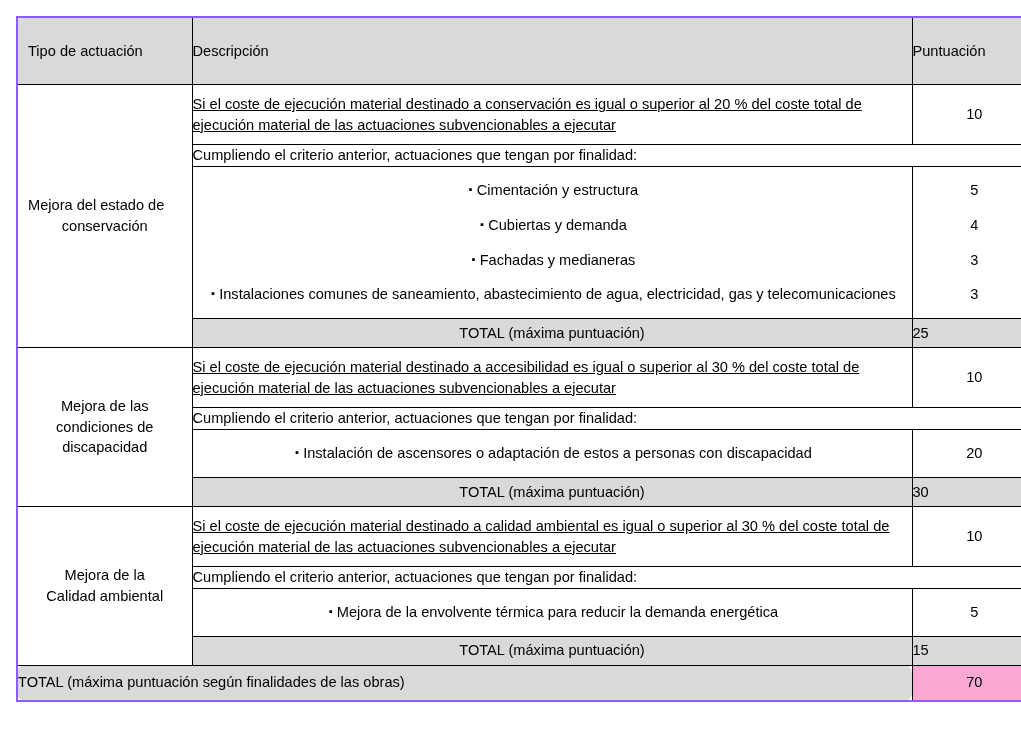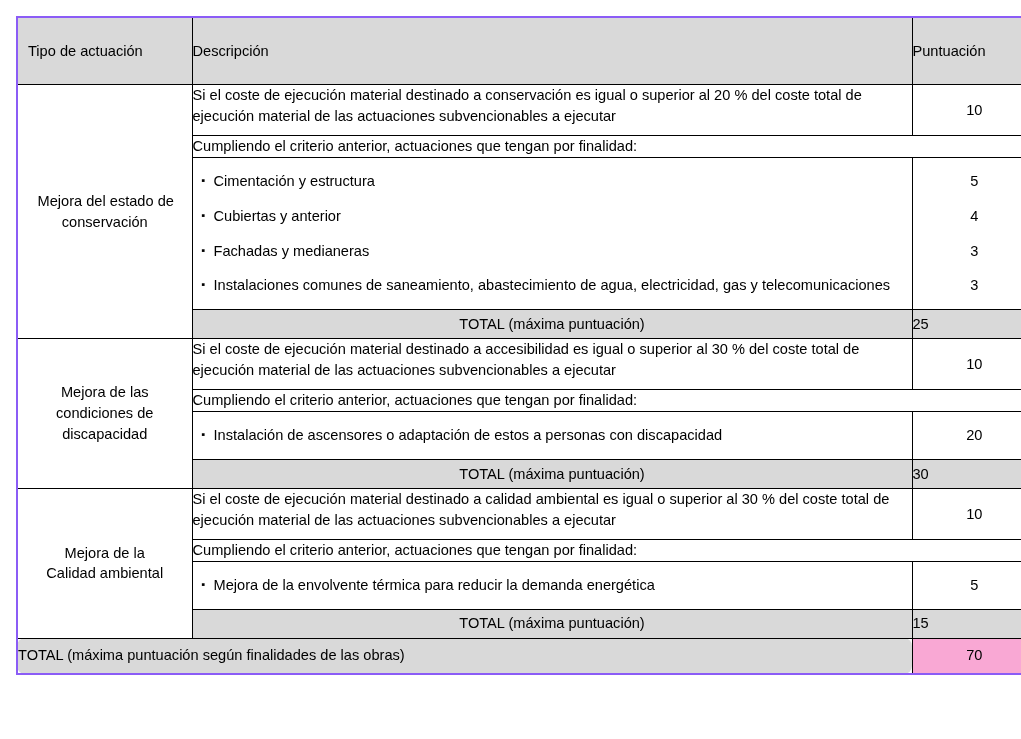--- a/index.html
+++ b/index.html
@@ -60,38 +60,39 @@
   .tipo-cell {
     font-weight: bold;
     font-size: 14.8px;
     text-align: center;
     vertical-align: middle;
     padding: 4px 6px;
     line-height: 1.45;
     background: #ffffff;
   }
   .tipo-cell .ln { display: block; white-space: nowrap; }
-  .tipo-cell.justify .ln:first-child { text-align: center; padding-left: 2px; }
+  .tipo-cell.justify .ln:first-child { text-align: left; padding-left: 10px; }
 
   
   .desc {
     text-align: left;
     padding: 7px 10px 7px 9px;
     vertical-align: middle;
   }
-  .desc.pad-tall { padding-bottom: 9px; }
+  .desc.pad-tall { padding-top: 9px; padding-bottom: 9px; text-decoration: underline; }
 
   .bullets {
     display: block;
     padding: 6px 10px 6px 9px;
   }
   .bullets .bitem {
     display: block;
     padding: 7px 0 7px 0;
     text-indent: 0;
+    text-align: center;
   }
   .bullets .bitem .bdot {
     display: inline-block;
     width: 12px;
     font-size: 11px;
     vertical-align: 2px;
     color: #000000;
   }
   .bullets .bitem .btxt { display: inline; }
 
@@ -179,21 +180,21 @@
         <td class="desc" colspan="2">Cumpliendo el criterio anterior, actuaciones que tengan por finalidad:</td>
       </tr>
 
       <tr>
         <td>
           <span class="bullets">
             <span class="bitem">
               <span class="bdot">▪</span><span class="btxt">Cimentación y estructura</span>
             </span>
             <span class="bitem">
-              <span class="bdot">▪</span><span class="btxt">Cubiertas y anterior</span>
+              <span class="bdot">▪</span><span class="btxt">Cubiertas y demanda</span>
             </span>
             <span class="bitem">
               <span class="bdot">▪</span><span class="btxt">Fachadas y medianeras</span>
             </span>
             <span class="bitem">
               <span class="bdot">▪</span><span class="btxt">Instalaciones comunes de saneamiento, abastecimiento de agua, electricidad, gas y telecomunicaciones</span>
             </span>
           </span>
         </td>
         <td class="score">

